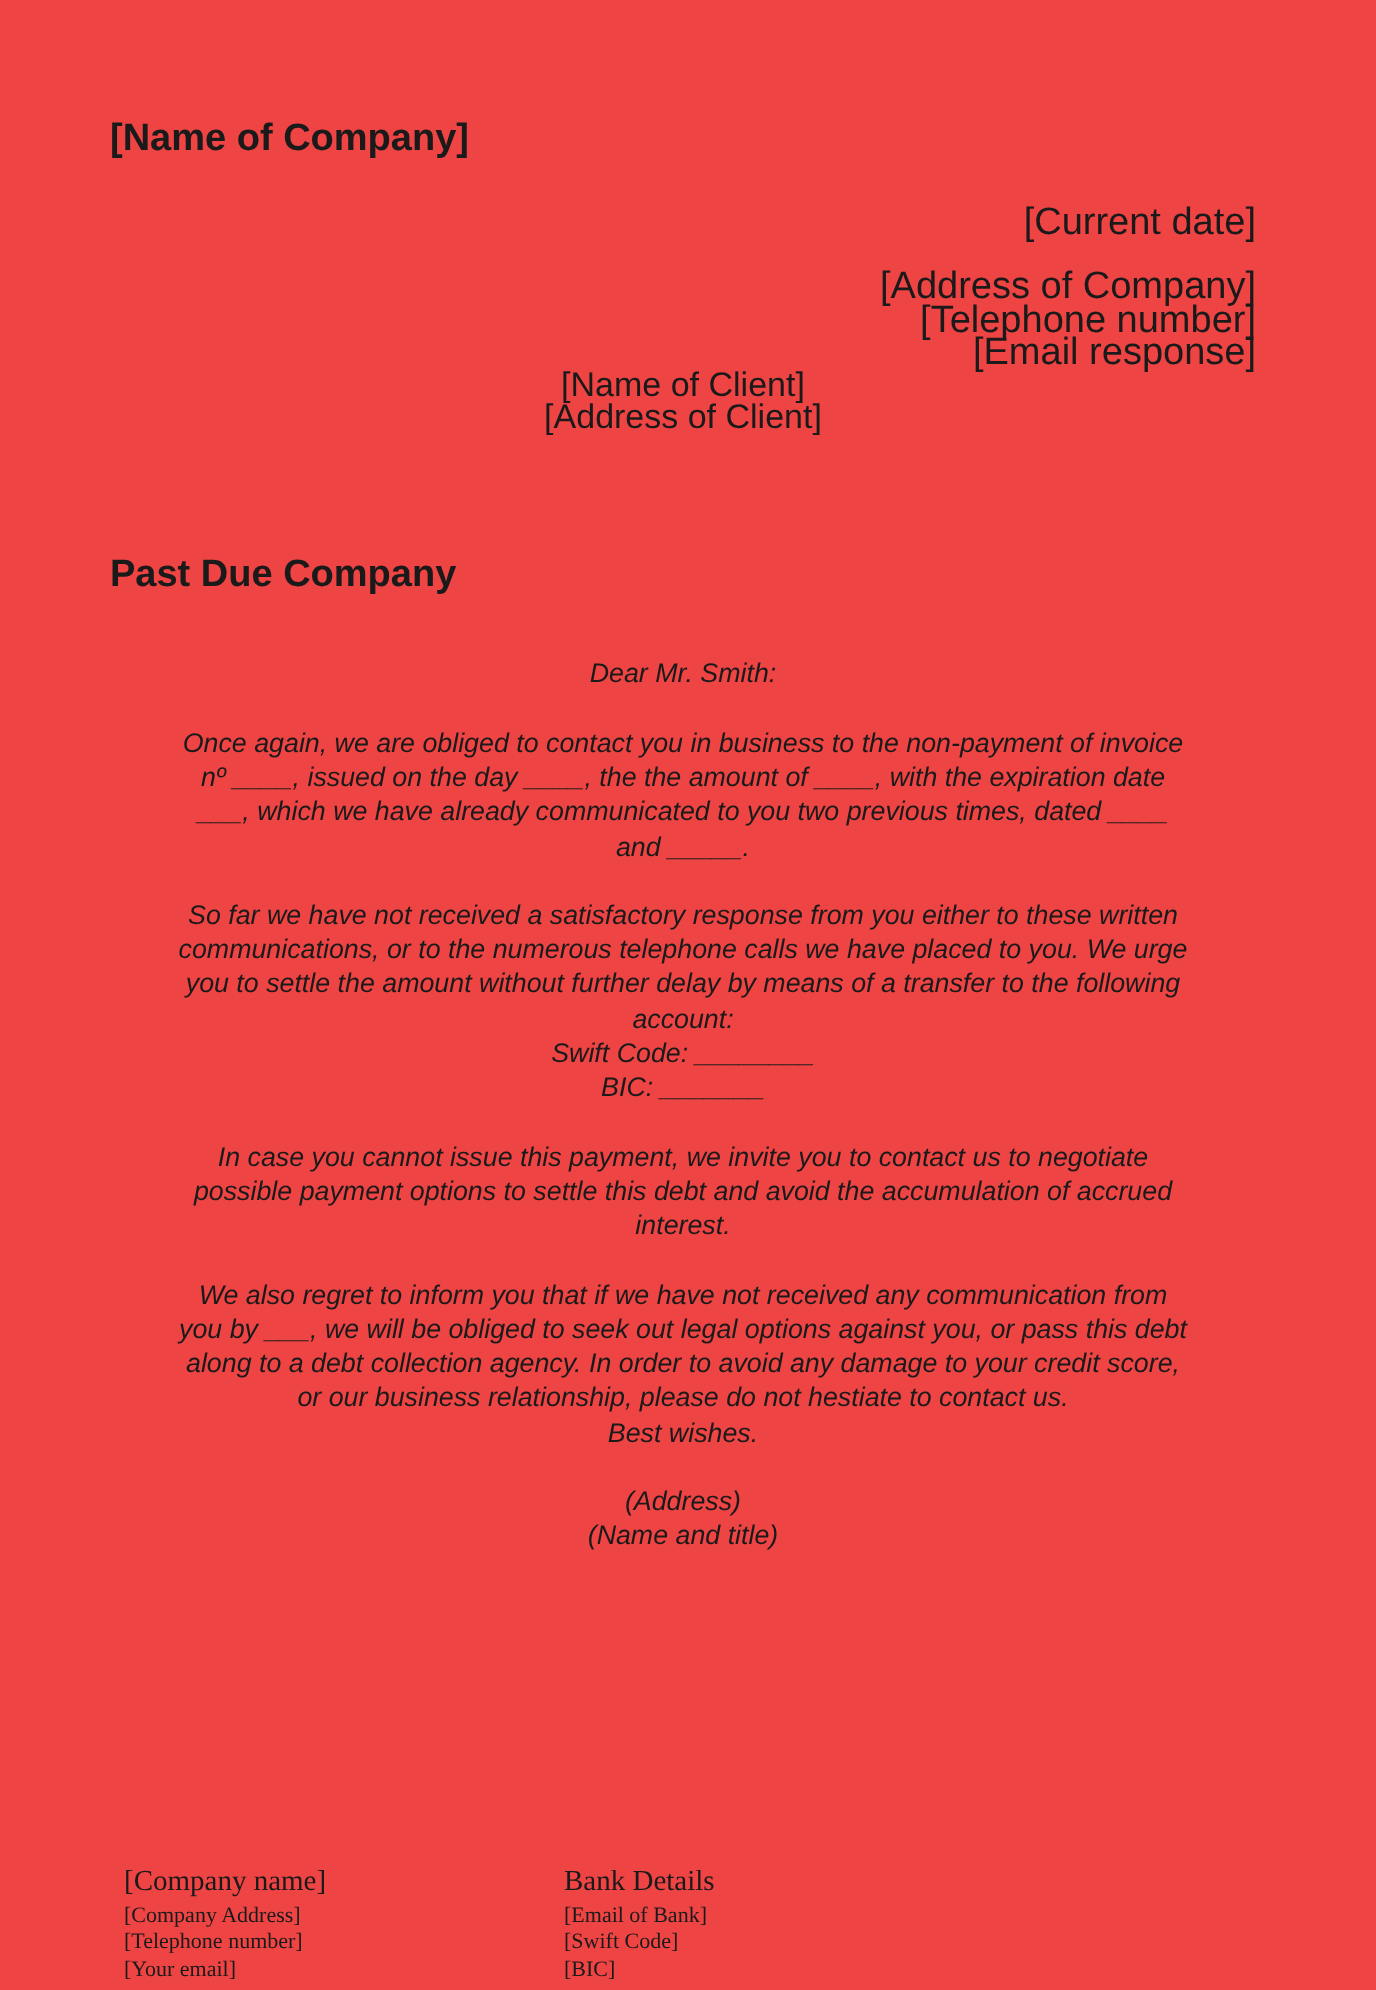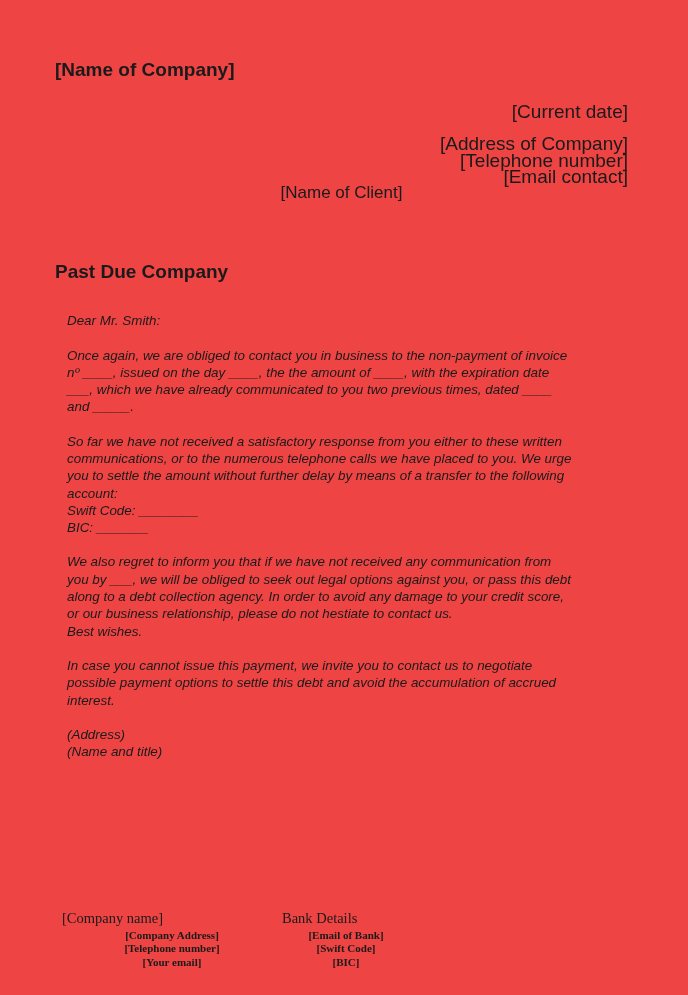--- a/index.html
+++ b/index.html
@@ -38,92 +38,93 @@
     line-height: 20px;
     margin: 61px 0 0 0;
   }
   .letter-body {
     margin-top: 30px;
     font-style: italic;
     font-size: 13.4px;
     line-height: 17.3px;
   }
   .letter-body p {
-    margin: 17px 0 0 12px;
+    margin: 17px 0 0 0;
     white-space: pre-line;
+    text-align: center;
   }
   .letter-body p.first { margin-top: 0; }
   .page-footer {
     position: absolute;
     left: 62px;
-    top: 909px;
+    top: 932px;
     width: 566px;
     display: flex;
     font-family: "Liberation Serif", serif;
     color: #1a1a1a;
   }
   .f-col { flex: 0 0 auto; }
   .f-col-1 { width: 220px; }
   .f-col-2 { width: 218px; }
   .f-col-3 { width: 128px; }
   .f-heading {
     font-size: 14.5px;
     font-weight: normal;
     line-height: 18px;
     margin: 0 0 2px 0;
   }
   .f-lines {
     font-size: 11px;
-    font-weight: bold;
+    font-weight: normal;
     line-height: 13.4px;
     white-space: pre-line;
-    text-align: center;
   }
 </style>
 </head>
 <body>
 
 <div class="page">
 
   <h1 class="company-name">[Name of Company]</h1>
 
   <div class="header-right">
     <div>[Current date]</div>
     <div class="spacer-line"></div>
     <div>[Address of Company]</div>
     <div>[Telephone number]</div>
-    <div>[Email contact]</div>
+    <div>[Email response]</div>
   </div>
 
   <div class="client-block">
     <div>[Name of Client]</div>
+    <div>[Address of Client]</div>
   </div>
 
   <h2 class="letter-title">Past Due Company</h2>
 
   <div class="letter-body">
     <p class="first">Dear Mr. Smith:</p>
     <p>Once again, we are obliged to contact you in business to the non-payment of invoice
 nº ____, issued on the day ____, the the amount of ____, with the expiration date
 ___, which we have already communicated to you two previous times, dated ____
 and _____.</p>
     <p>So far we have not received a satisfactory response from you either to these written
 communications, or to the numerous telephone calls we have placed to you. We urge
 you to settle the amount without further delay by means of a transfer to the following
 account:
 Swift Code: ________
 BIC: _______</p>
+    <p>In case you cannot issue this payment, we invite you to contact us to negotiate
+possible payment options to settle this debt and avoid the accumulation of accrued
+interest.</p>
     <p>We also regret to inform you that if we have not received any communication from
 you by ___, we will be obliged to seek out legal options against you, or pass this debt
 along to a debt collection agency. In order to avoid any damage to your credit score,
 or our business relationship, please do not hestiate to contact us.
 Best wishes.</p>
-    <p>In case you cannot issue this payment, we invite you to contact us to negotiate
-possible payment options to settle this debt and avoid the accumulation of accrued
-interest.</p>
     <p>(Address)
 (Name and title)</p>
   </div>
 
   <div class="page-footer">
     <div class="f-col f-col-1">
       <div class="f-heading">[Company name]</div>
       <div class="f-lines">[Company Address]
 [Telephone number]
 [Your email]</div>

